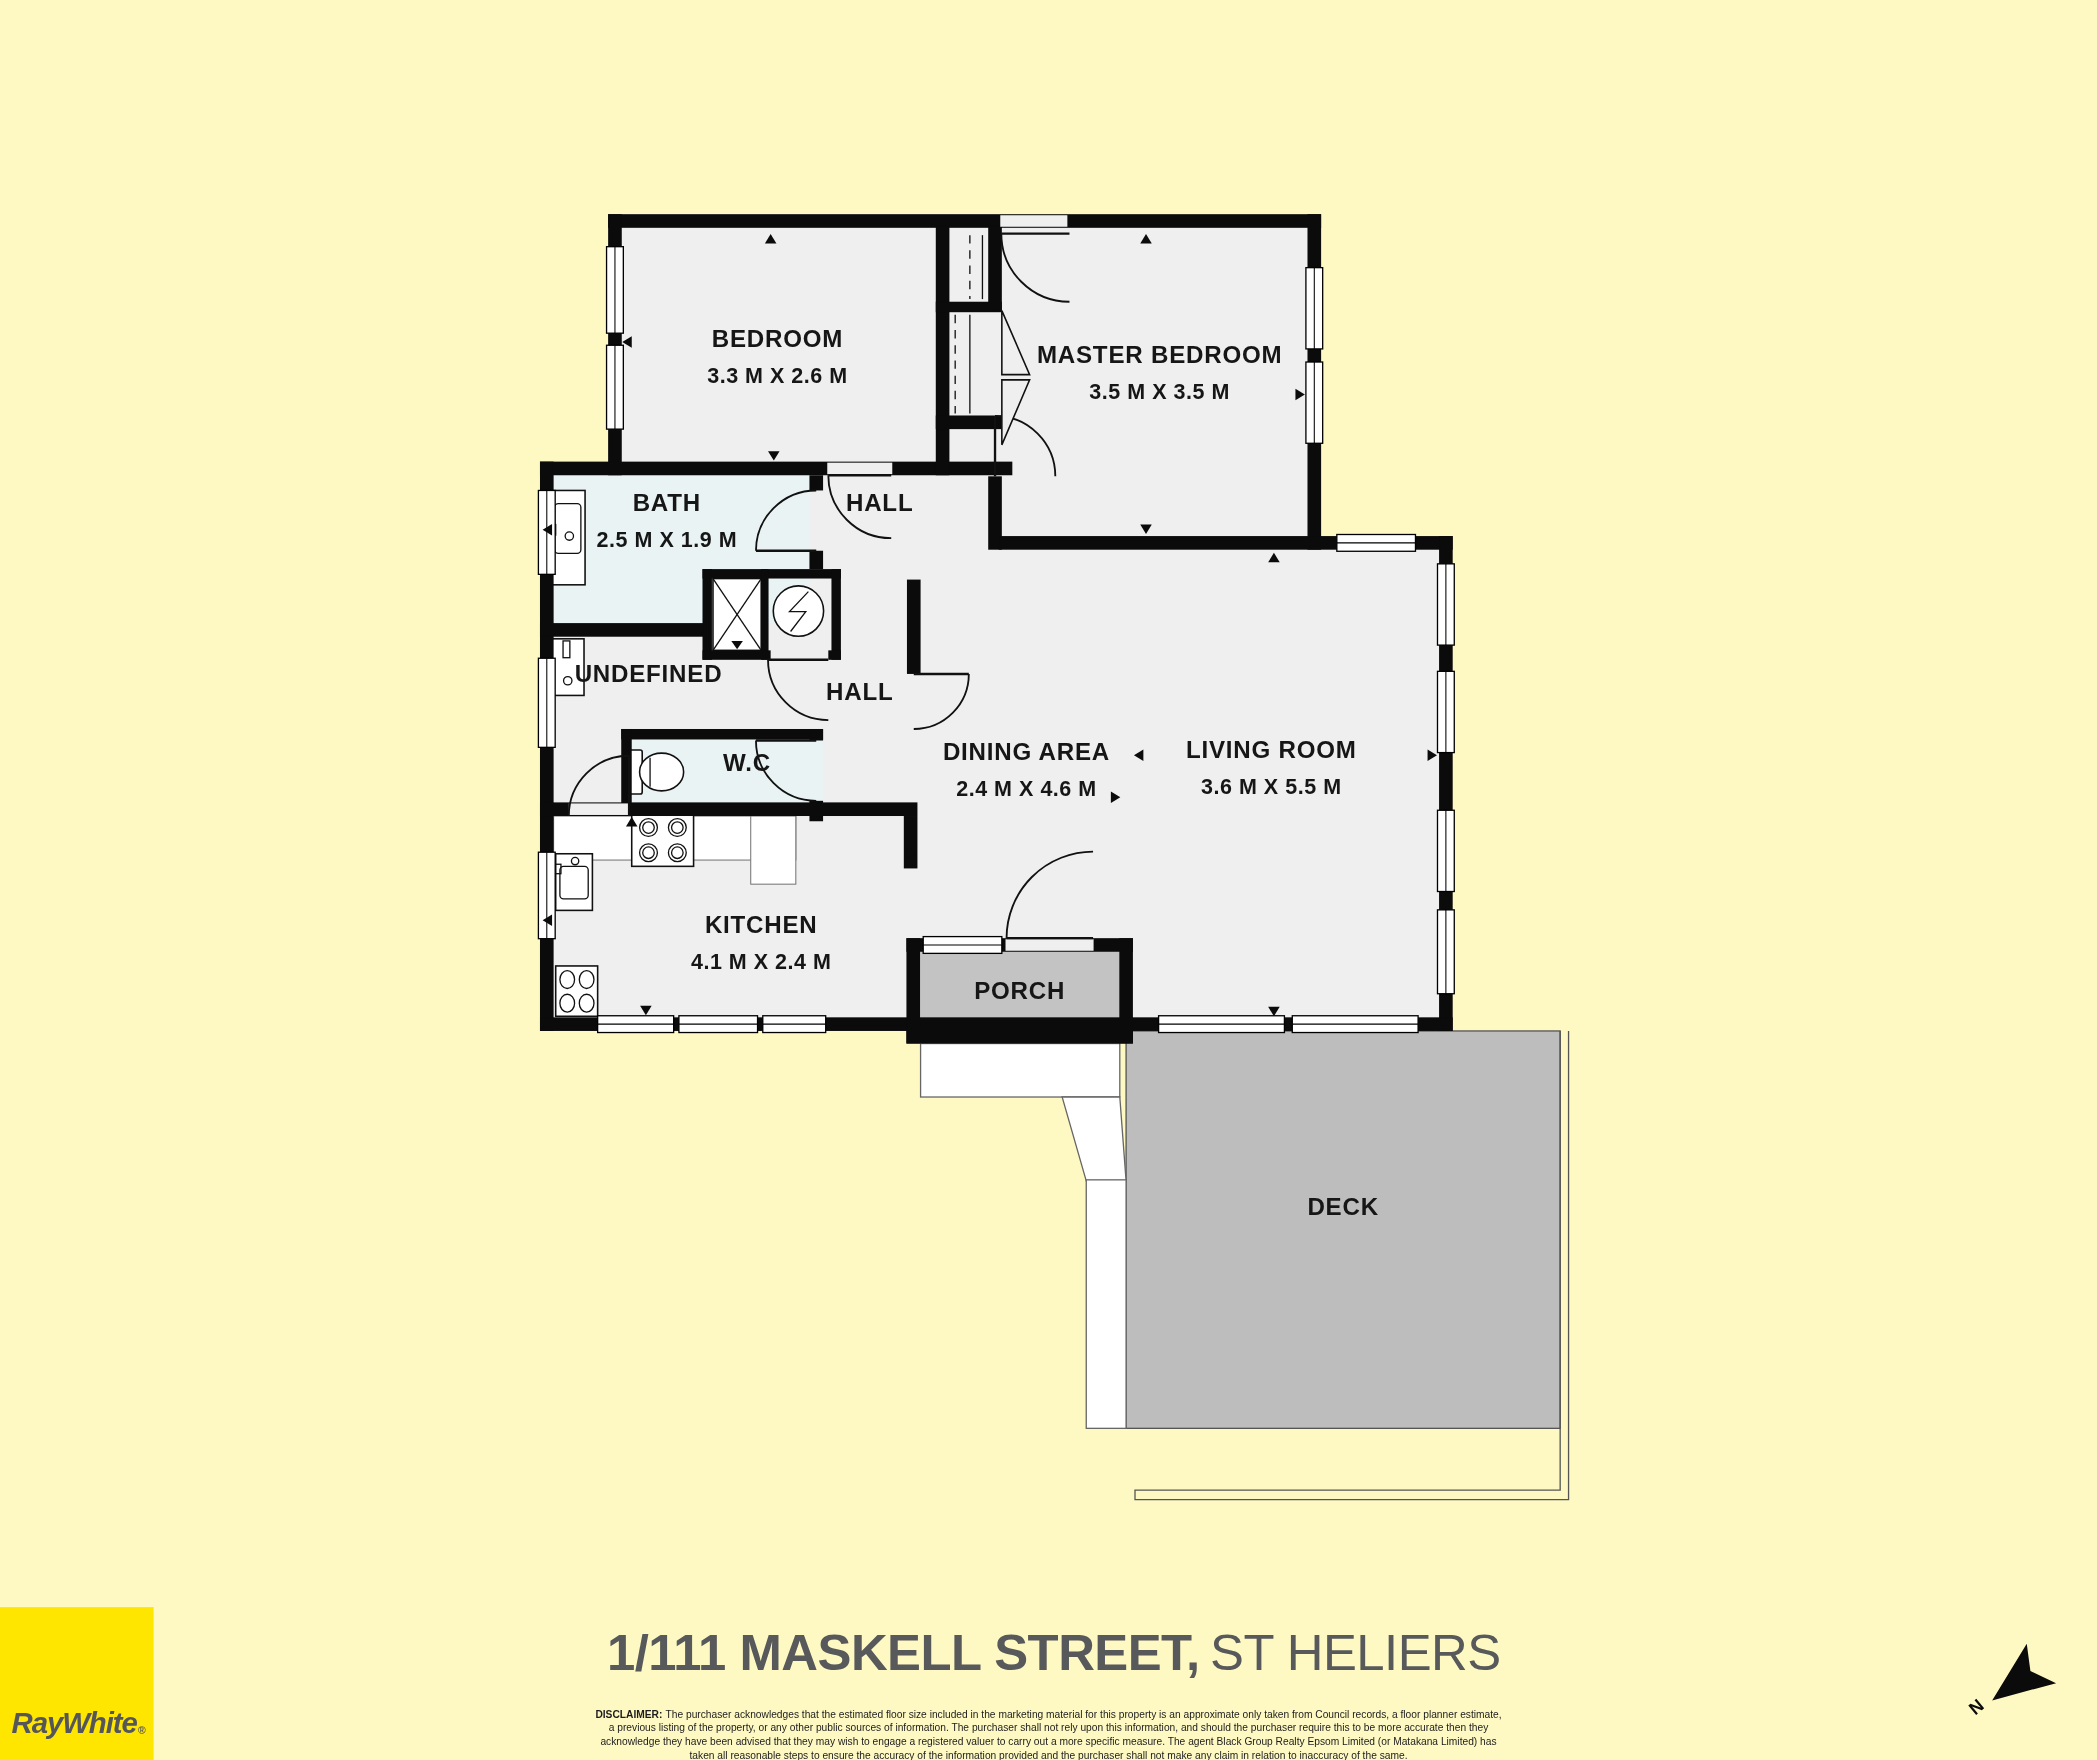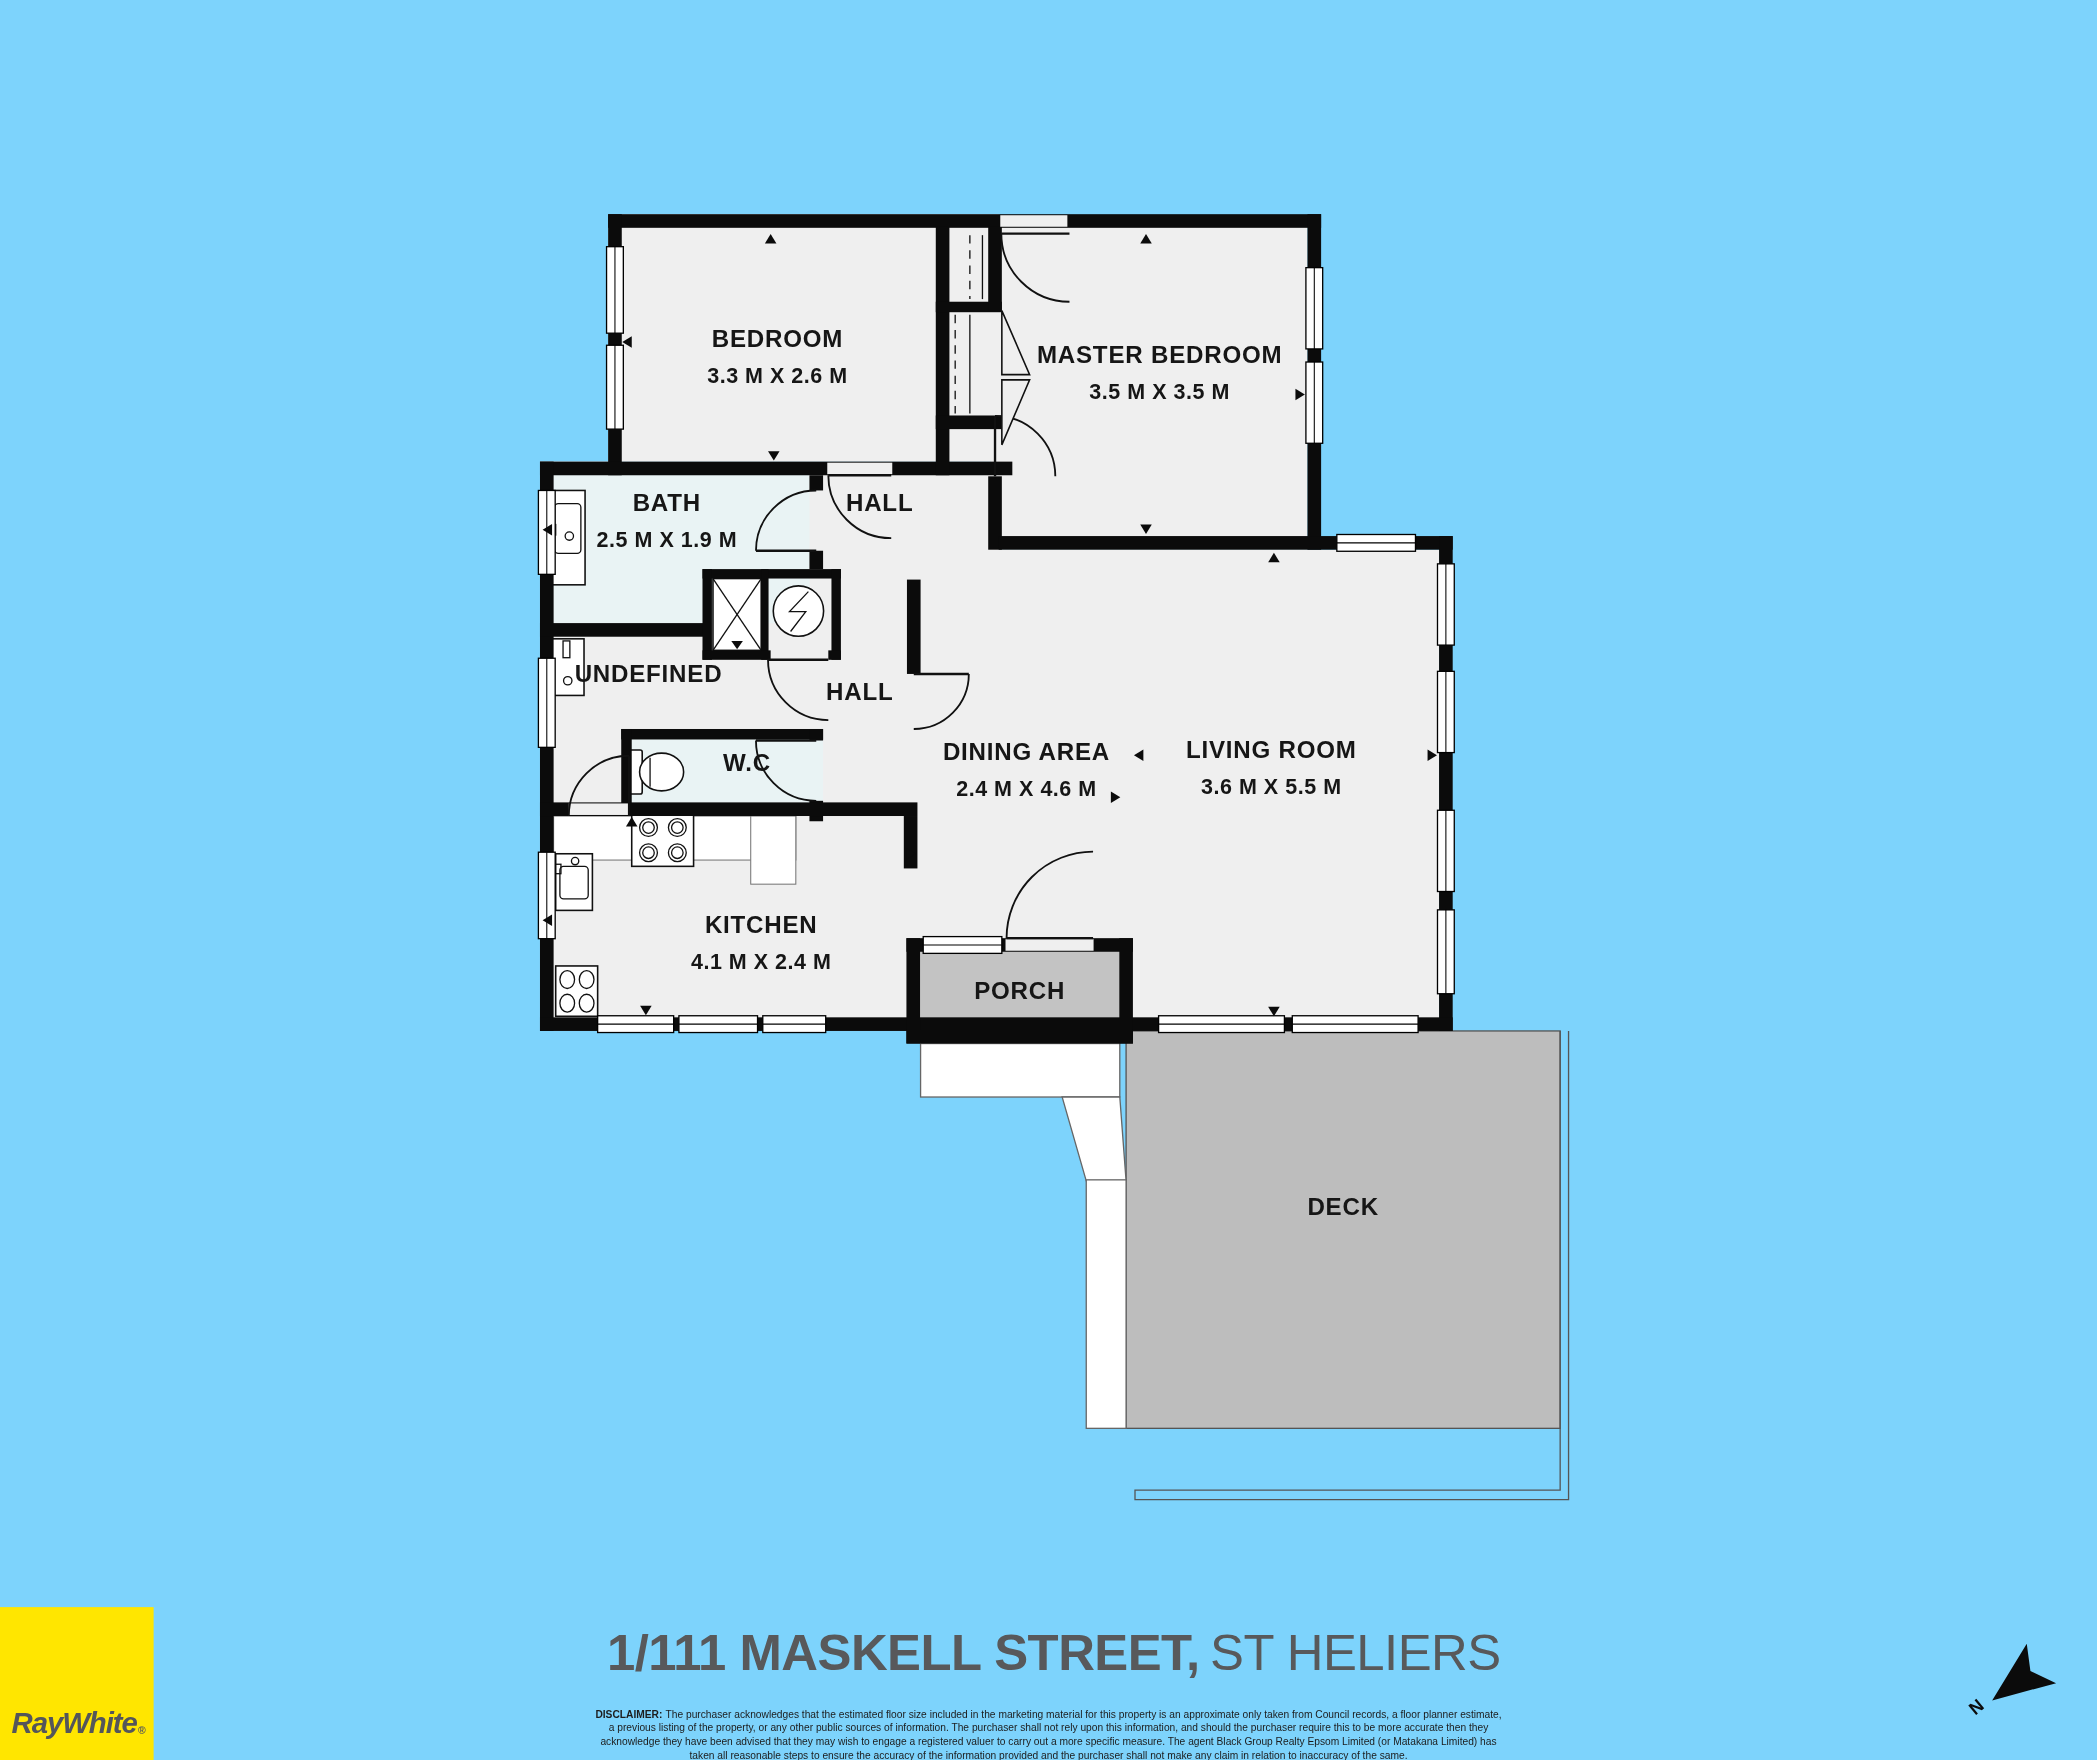--- a/index.html
+++ b/index.html
@@ -1,16 +1,16 @@
 <!DOCTYPE html>
 <html style="font-size:8.4px"><head>
 <meta charset="utf-8">
 <style>
   html,body{margin:0;padding:0;background:#ffffff;}
-  .page{position:relative;width:2097px;height:1761px;background:#7dd3fc;overflow:hidden;}
+  .page{position:relative;width:2097px;height:1761px;background:#fef9c3;overflow:hidden;}
   svg{display:block;}
   .wall{fill:#0b0b0b;}
   .floor{fill:#efefef;}
   .wet{fill:#e9f3f4;}
   .gap{fill:#efefef;}
   .win{fill:#ffffff;stroke:#000000;stroke-width:2.5;}
   .wline{stroke:#000000;stroke-width:2;}
   .door{fill:none;stroke:#111111;stroke-width:3.5;}
   .leaf{stroke:#111111;stroke-width:4.5;}
   .fix{fill:#ffffff;stroke:#111111;stroke-width:3;}

